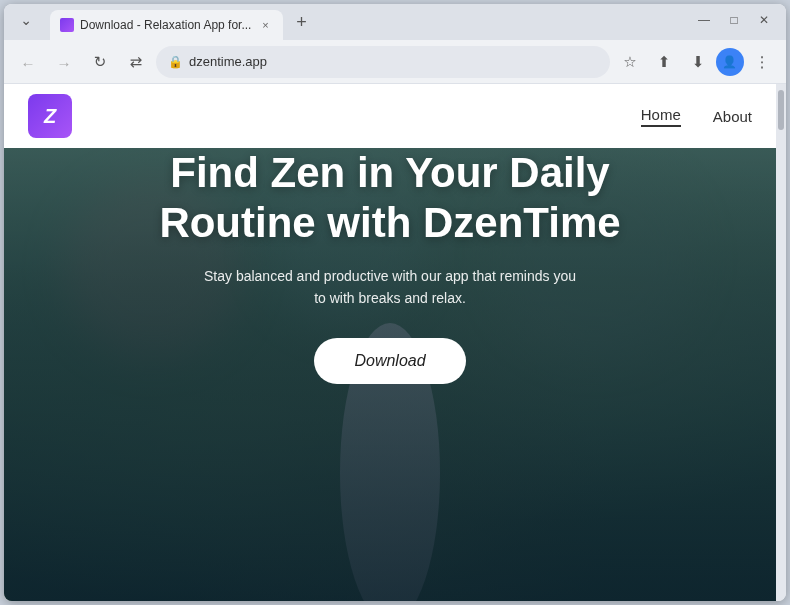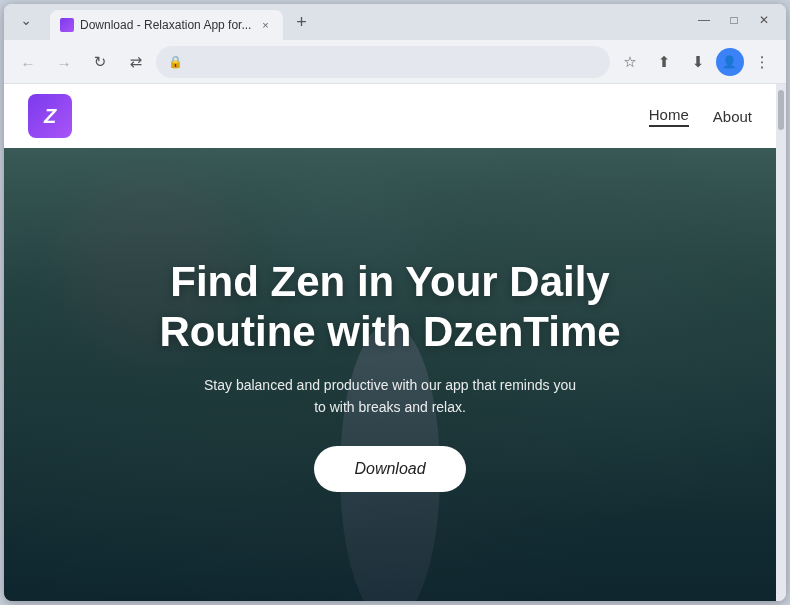--- a/index.html
+++ b/index.html
@@ -259,33 +259,33 @@
       margin-left: auto;
       display: flex;
       gap: 24px;
       align-items: center;
     }
     .nav-link {
       font-size: 15px;
       color: #333;
       text-decoration: none;
       cursor: pointer;
+      margin-left: 8px;
     }
     .nav-link.active {
       color: #333;
       border-bottom: 2px solid #333;
       padding-bottom: 2px;
     }
 
     
     .hero-section {
       flex: 1;
       position: relative;
       display: flex;
-      align-items: center;
       justify-content: center;
       overflow: hidden;
     }
     .hero-bg {
       position: absolute;
       inset: 0;
       background: linear-gradient(
         to bottom,
         rgba(30, 50, 70, 0.55) 0%,
         rgba(20, 40, 60, 0.65) 40%,
@@ -411,20 +411,21 @@
     </div>
   </div>
 
   <div class="toolbar">
     <button class="toolbar-nav-btn disabled">←</button>
     <button class="toolbar-nav-btn disabled">→</button>
     <button class="toolbar-nav-btn">↻</button>
     <button class="toolbar-nav-btn">⇄</button>
     <div class="address-bar">
       <span class="address-bar-icon">🔒</span>
+      <span class="address-text">dzentime.app</span>
     </div>
     <div class="toolbar-right">
       <button class="toolbar-icon-btn">☆</button>
       <button class="toolbar-icon-btn">⬆</button>
       <button class="toolbar-icon-btn">⬇</button>
       <button class="profile-btn">👤</button>
       <button class="toolbar-icon-btn">⋮</button>
     </div>
   </div>
 

